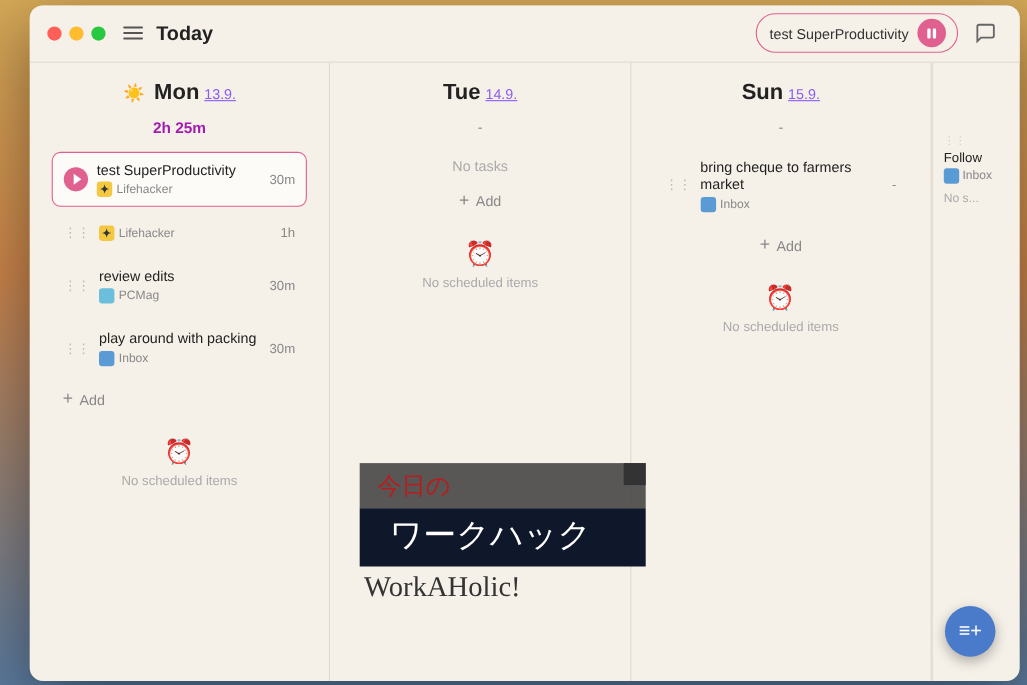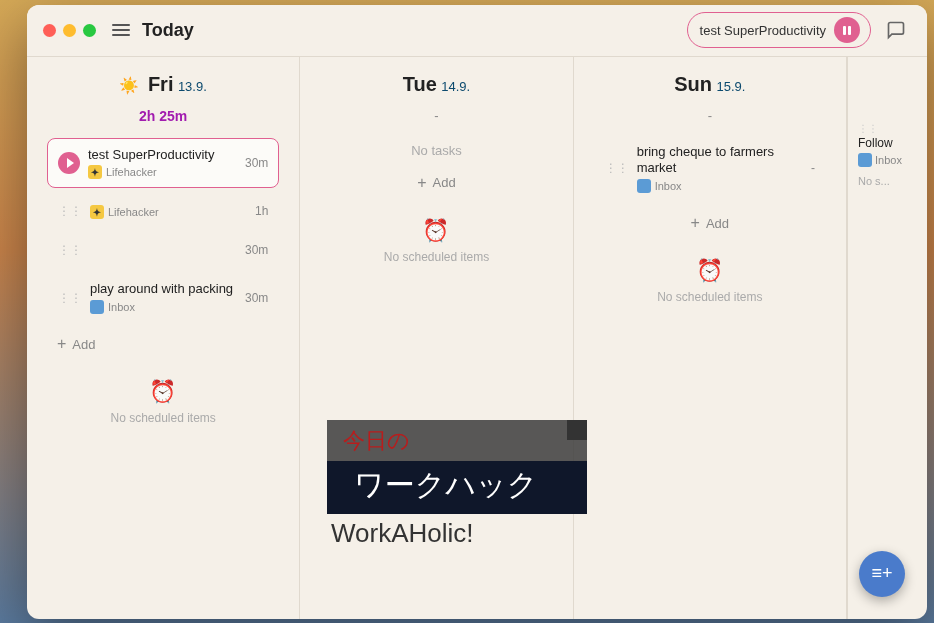--- a/index.html
+++ b/index.html
@@ -142,21 +142,22 @@
       margin-bottom: 12px;
     }
     .day-name {
       font-size: 20px;
       font-weight: 700;
       color: #222;
     }
     .day-num {
       font-size: 13px;
       font-weight: 400;
-      color: #0c4a6e;
+      color: #8b5cf6;
+      text-decoration: underline;
     }
     .day-sub {
       font-size: 13px;
       color: #888;
       text-align: center;
       margin-bottom: 12px;
     }
     .day-time {
       font-size: 14px;
       font-weight: 600;
@@ -326,21 +327,21 @@
       background: #333;
     }
     .banner-bottom {
       background: #0f172a;
       color: #fff;
       font-size: 30px;
       font-weight: 400;
       padding: 4px 27px 8px;
     }
     .banner-signature {
-      font-family: Liberation Sans, sans-serif;
+      font-family: Liberation Serif, serif;
       font-size: 26px;
       color: #333;
       margin-top: 4px;
       padding-left: 4px;
     }
     
     .fab {
       position: absolute;
       bottom: 22px;
       right: 22px;
@@ -424,21 +425,21 @@
         </svg>
       </div>
     </div>
   </div>
 
   <div class="main-content">
 
     <div class="day-column">
       <div class="day-header">
         <span class="sun-icon">☀️</span>
-        <span class="day-name">Fri</span>
+        <span class="day-name">Mon</span>
         <span class="day-num">13.9.</span>
       </div>
       <div class="day-time">2h 25m</div>
 
       <div class="task-item active">
         <div class="play-btn">
           <div class="play-icon"></div>
         </div>
         <div class="task-info">
           <div class="task-name">test SuperProductivity</div>
@@ -460,20 +461,27 @@
               <span class="lh-icon">✦</span>
             </div>
             <span class="source-label">Lifehacker</span>
           </div>
         </div>
         <span class="task-duration">1h</span>
       </div>
 
       <div class="task-item normal">
         <span class="drag-handle">⋮⋮</span>
+        <div class="task-info">
+          <div class="task-name">review edits</div>
+          <div class="task-source">
+            <div class="pcmag-dot" style="background:#6bbfdd;"></div>
+            <span class="source-label">PCMag</span>
+          </div>
+        </div>
         <span class="task-duration">30m</span>
       </div>
 
       <div class="task-item normal">
         <span class="drag-handle">⋮⋮</span>
         <div class="task-info">
           <div class="task-name">play around with packing</div>
           <div class="task-source">
             <div class="inbox-dot"></div>
             <span class="source-label">Inbox</span>

